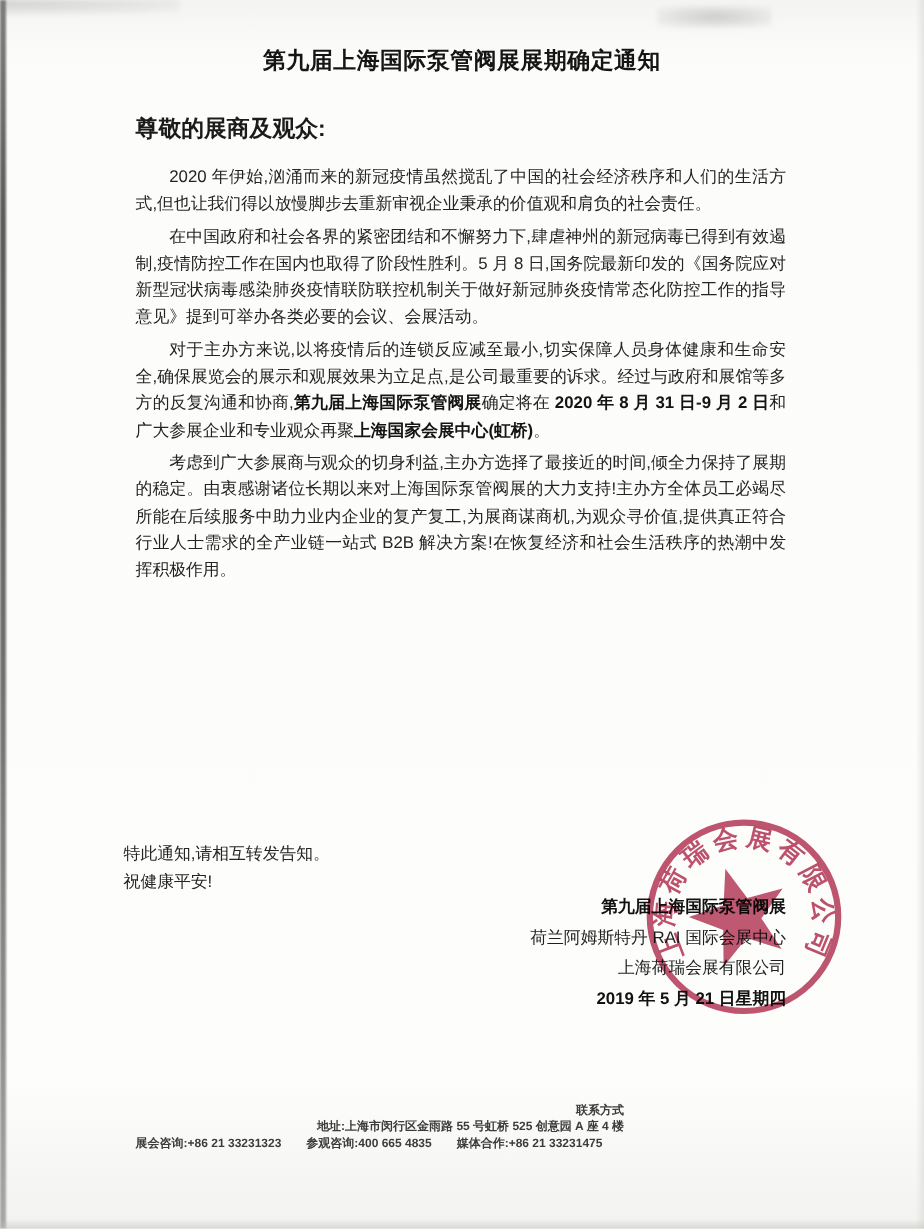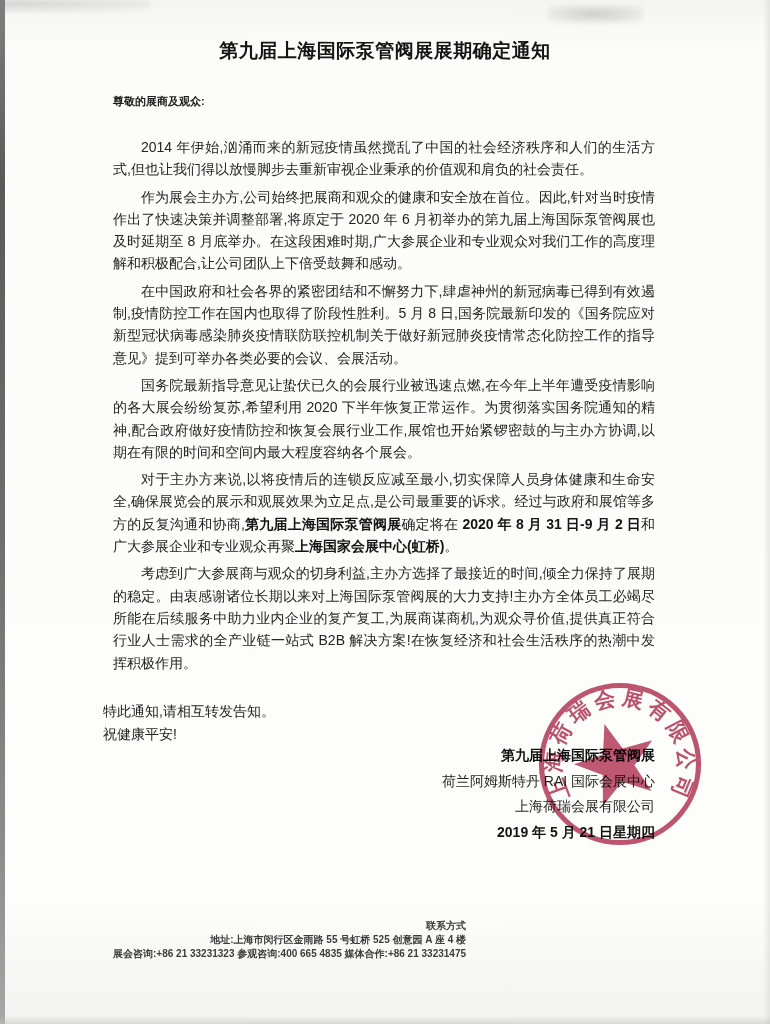--- a/index.html
+++ b/index.html
@@ -38,21 +38,21 @@
     filter: blur(2px);
   }
 
   .title {
     position: absolute; top: 38px; left: 0; right: 0;
     margin: 0; text-align: center;
     font-size: 19px; font-weight: bold; letter-spacing: 0.5px; color: #151515;
   }
   .greeting {
     position: absolute; top: 94px; left: 113px;
-    font-size: 11px; font-weight: bold; color: #1b1b1b;
+    font-size: 19px; font-weight: bold; color: #1b1b1b;
   }
   .body-text {
     position: absolute; top: 136px; left: 113px; width: 542px;
     font-size: 14px; line-height: 22.3px; text-align: justify; color: #242424;
   }
   .body-text p { margin: 0 0 5px 0; text-indent: 2em; }
   .b { font-weight: bold; color: #141414; }
 
   .closing {
     position: absolute; top: 700px; left: 103px;
@@ -70,42 +70,40 @@
   }
   .seal text {
     font-family: "Liberation Sans", "DejaVu Sans", sans-serif;
     font-weight: bold; font-size: 21px;
   }
 
   .footer {
     position: absolute; left: 113px; top: 919px;
     font-size: 10px; line-height: 13.8px; font-weight: bold; color: #3c3c3c; text-align: right;
   }
-  .footer .contact-item { }
+  .footer .contact-item { margin-right: 18px; }
 </style>
 </head>
 <body>
 
 <div class="page">
 
   <div class="edge-left"></div>
   <div class="edge-right"></div>
   <div class="edge-bottom"></div>
   <div class="smudge-top"></div>
   <div class="smudge-topleft"></div>
 
   <h1 class="title">第九届上海国际泵管阀展展期确定通知</h1>
 
   <div class="greeting">尊敬的展商及观众:</div>
 
   <div class="body-text">
-    <p><span>2014 年伊始,汹涌而来的新冠疫情虽然搅乱了中国的社会经济秩序和人们的生活方式,但也让我们得以放慢脚步去重新审视企业秉承的价值观和肩负的社会责任。</span></p>
-    <p><span>作为展会主办方,公司始终把展商和观众的健康和安全放在首位。因此,针对当时疫情作出了快速决策并调整部署,将原定于 2020 年 6 月初举办的第九届上海国际泵管阀展也及时延期至 8 月底举办。在这段困难时期,广大参展企业和专业观众对我们工作的高度理解和积极配合,让公司团队上下倍受鼓舞和感动。</span></p>
+    <p><span>2020 年伊始,汹涌而来的新冠疫情虽然搅乱了中国的社会经济秩序和人们的生活方式,但也让我们得以放慢脚步去重新审视企业秉承的价值观和肩负的社会责任。</span></p>
     <p><span>在中国政府和社会各界的紧密团结和不懈努力下,肆虐神州的新冠病毒已得到有效遏制,疫情防控工作在国内也取得了阶段性胜利。5 月 8 日,国务院最新印发的《国务院应对新型冠状病毒感染肺炎疫情联防联控机制关于做好新冠肺炎疫情常态化防控工作的指导意见》提到可举办各类必要的会议、会展活动。</span></p>
-    <p><span>国务院最新指导意见让蛰伏已久的会展行业被迅速点燃,在今年上半年遭受疫情影响的各大展会纷纷复苏,希望利用 2020 下半年恢复正常运作。为贯彻落实国务院通知的精神,配合政府做好疫情防控和恢复会展行业工作,展馆也开始紧锣密鼓的与主办方协调,以期在有限的时间和空间内最大程度容纳各个展会。</span></p>
     <p><span>对于主办方来说,以将疫情后的连锁反应减至最小,切实保障人员身体健康和生命安全,确保展览会的展示和观展效果为立足点,是公司最重要的诉求。经过与政府和展馆等多方的反复沟通和协商,</span><span class="b">第九届上海国际泵管阀展</span><span>确定将在 </span><span class="b">2020 年 8 月 31 日-9 月 2 日</span><span>和广大参展企业和专业观众再聚</span><span class="b">上海国家会展中心(虹桥)</span><span>。</span></p>
     <p><span>考虑到广大参展商与观众的切身利益,主办方选择了最接近的时间,倾全力保持了展期的稳定。由衷感谢诸位长期以来对上海国际泵管阀展的大力支持!主办方全体员工必竭尽所能在后续服务中助力业内企业的复产复工,为展商谋商机,为观众寻价值,提供真正符合行业人士需求的全产业链一站式 B2B 解决方案!在恢复经济和社会生活秩序的热潮中发挥积极作用。</span></p>
   </div>
 
   <div class="closing">
     <div>特此通知,请相互转发告知。</div>
     <div>祝健康平安!</div>
   </div>
 
   <div class="signature">

